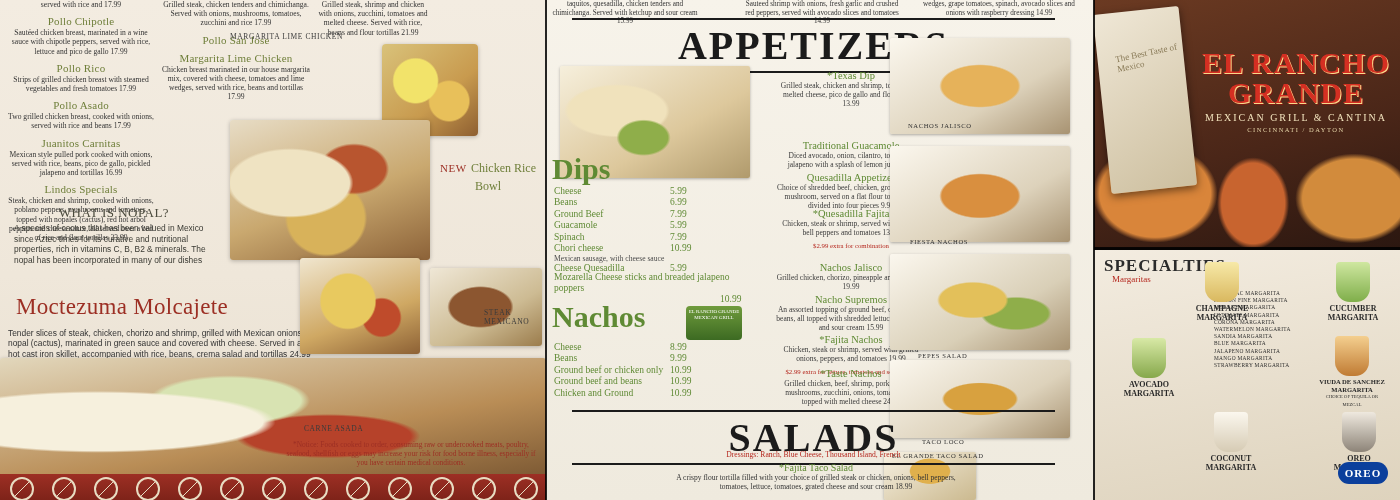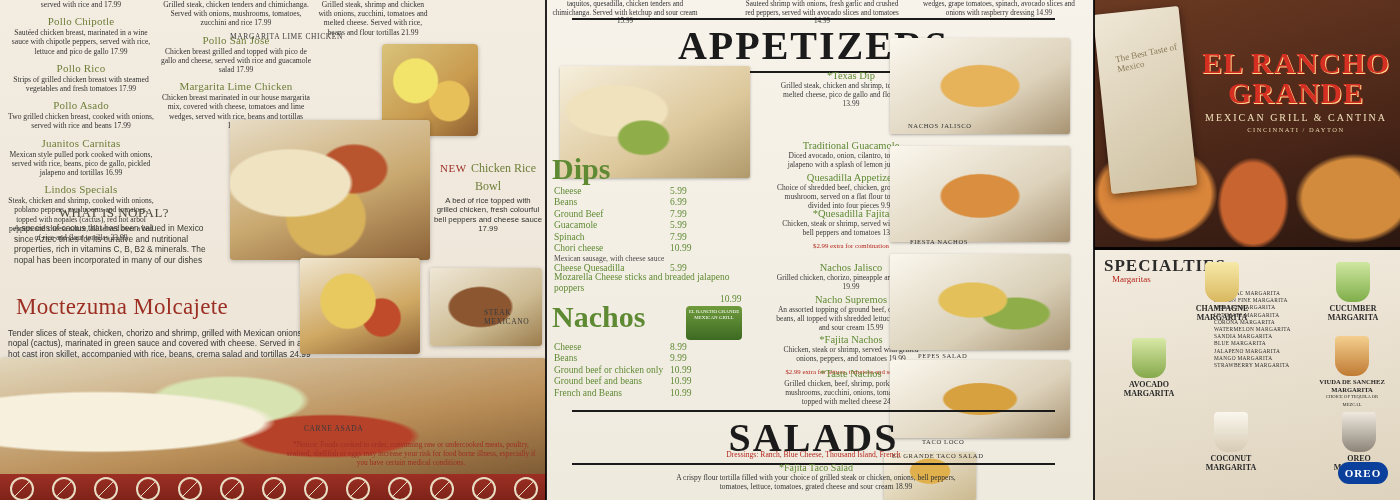--- a/index.html
+++ b/index.html
@@ -425,21 +425,20 @@
       <div class="dishname">Juanitos Carnitas</div>
       <div class="dishdesc">Mexican style pulled pork cooked with onions, served with rice, beans, pico de gallo, pickled jalapeno and tortillas 16.99</div>
 
       <div class="dishname">Lindos Specials</div>
       <div class="dishdesc">Steak, chicken and shrimp, cooked with onions, poblano peppers, mushrooms and tomatoes, topped with nopales (cactus), red hot arbol peppers and cheese sauce, all served over a bed of rice and flour tortillas 23.99</div>
     </div>
 
     <div class="col col-b">
       <div class="dishdesc top">Grilled steak, chicken tenders and chimichanga. Served with onions, mushrooms, tomatoes, zucchini and rice 17.99</div>
       <div class="dishname">Pollo San Jose</div>
-      <div class="dishdesc">Chicken breast grilled and topped with pico de gallo and cheese, served with rice and guacamole salad 17.99</div>
       <div class="dishname">Margarita Lime Chicken</div>
       <div class="dishdesc">Chicken breast marinated in our house margarita mix, covered with cheese, tomatoes and lime wedges, served with rice, beans and tortillas 17.99</div>
     </div>
 
     <div class="col col-c">
       <div class="dishdesc top">Grilled steak, shrimp and chicken with onions, zucchini, tomatoes and melted cheese. Served with rice, beans and flour tortillas 21.99</div>
     </div>
 
     <div class="nopal-box">
       <div class="nopal-title">WHAT IS NOPAL?</div>
@@ -447,21 +446,20 @@
     </div>
 
     <div class="molcajete">
       <h2>Moctezuma Molcajete</h2>
       <p>Tender slices of steak, chicken, chorizo and shrimp, grilled with Mexican onions and nopal (cactus), marinated in green sauce and covered with cheese. Served in a sizzling hot cast iron skillet, accompanied with rice, beans, crema salad and tortillas 24.99</p>
     </div>
 
     <div class="newchicken">
       <span class="newtag">NEW</span>
       <span class="ncname">Chicken Rice Bowl</span>
-      <div class="ncdesc">A bed of rice topped with grilled chicken, fresh colourful bell peppers and cheese sauce 17.99</div>
     </div>
 
     <div class="photo" id="ph-rice"></div>
     <div class="photo" id="ph-fajita"></div>
     <div class="photo" id="ph-rice2"></div>
     <div class="photo" id="ph-steak"></div>
     <div class="photo" id="ph-carne"></div>
 
     <div class="photo-label" style="left:230px; top:32px;">MARGARITA LIME CHICKEN</div>
     <div class="photo-label" style="left:484px; top:308px;">STEAK MEXICANO</div>
@@ -558,21 +556,21 @@
       </div>
       <div class="row">
         <span class="nm">Ground beef or chicken only</span>
         <span class="pr">10.99</span>
       </div>
       <div class="row">
         <span class="nm">Ground beef and beans</span>
         <span class="pr">10.99</span>
       </div>
       <div class="row">
-        <span class="nm">French and Beans</span>
+        <span class="nm">Chicken and Ground</span>
         <span class="pr">10.99</span>
       </div>
     </div>
 
     <div class="rcol" style="top:70px;">
       <div class="nm">*Texas Dip</div>
       <div class="ds">Grilled steak, chicken and shrimp, topped with melted cheese, pico de gallo and flour tortilla 13.99</div>
     </div>
     <div class="rcol" style="top:140px;">
       <div class="nm">Traditional Guacamole</div>

